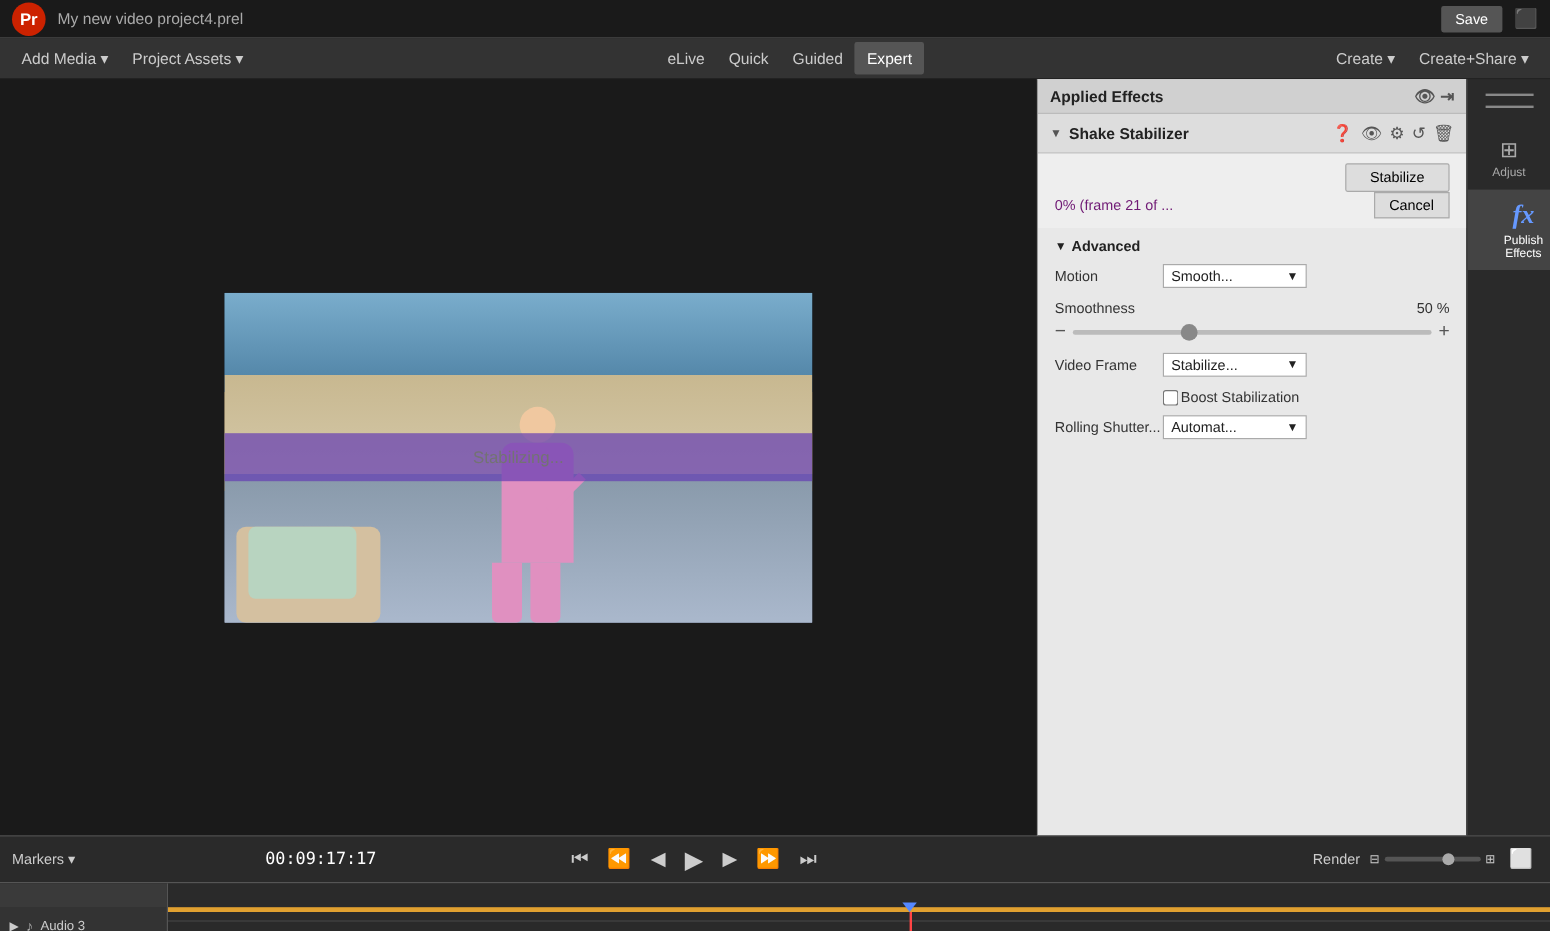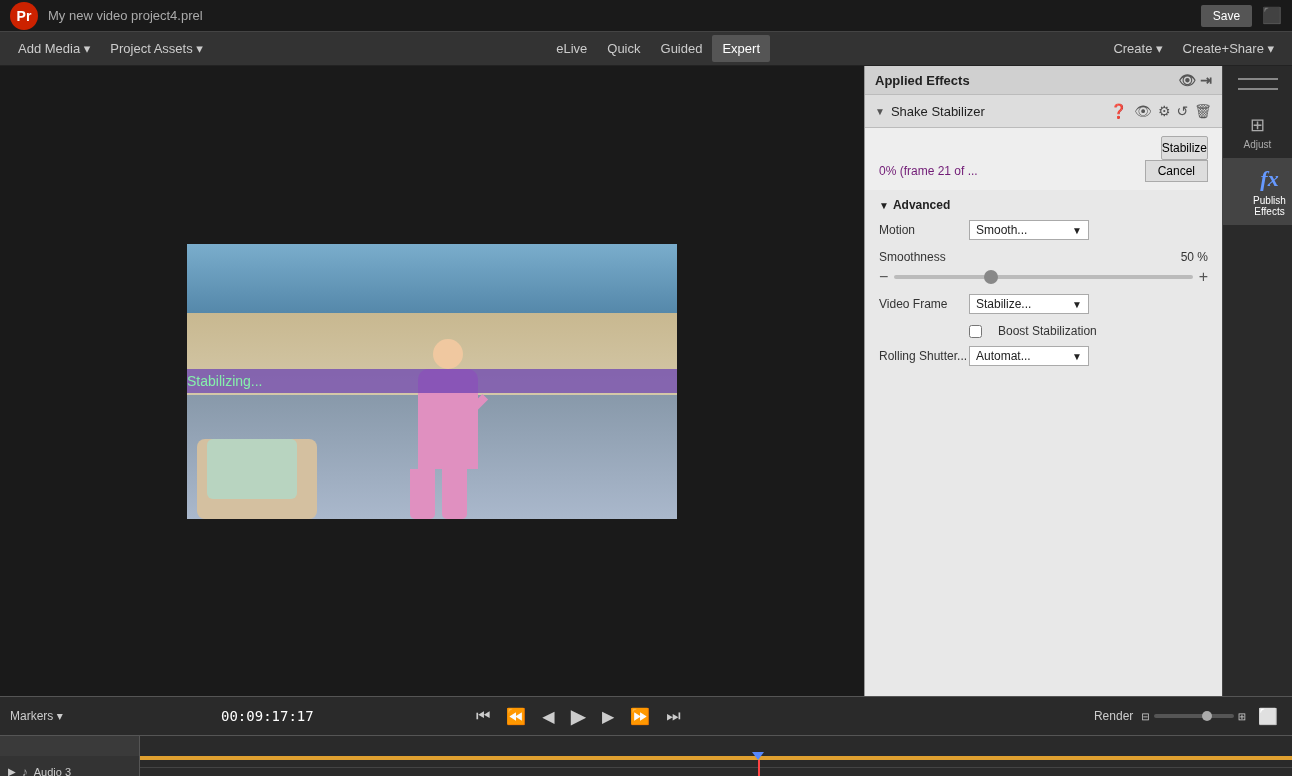--- a/index.html
+++ b/index.html
@@ -24,42 +24,42 @@
     #menubar .menu-item.active { background: #555; color: white; border-radius: 2px; }
     #menubar .spacer { flex: 1; }
     #menubar .right-menu { display: flex; }
 
     
     #main-area { display: flex; height: calc(776px - 32px - 34px - 40px - 40px); }
 
     
     #preview-area { flex: 1; background: #1a1a1a; position: relative; display: flex; align-items: center; justify-content: center; }
     #preview-video { width: 490px; height: 275px; background: #000; position: relative; overflow: hidden; }
-    #stabilizing-bar { position: absolute; top: 50%; left: 0; right: 0; transform: translateY(-50%); background: rgba(100, 60, 180, 0.7); height: 24px; display: flex; align-items: center; color: #86efac; font-size: 14px; }
+    #stabilizing-bar { position: absolute; top: 50%; left: 0; right: 0; transform: translateY(-50%); background: rgba(100, 60, 180, 0.7); height: 40px; display: flex; align-items: center; justify-content: center; color: #737373; font-size: 14px; }
 
     
     #effects-panel {
       width: 358px; background: #e8e8e8; border-left: 1px solid #999; display: flex; flex-direction: column;
       color: #222;
     }
     #effects-panel-header {
       background: #d0d0d0; padding: 6px 10px; display: flex; align-items: center; justify-content: space-between;
       border-bottom: 1px solid #bbb; font-weight: bold; font-size: 13px;
     }
     #effects-panel-header .panel-icons { display: flex; gap: 4px; align-items: center; }
     #effects-panel-header .panel-icon { font-size: 14px; cursor: pointer; color: #555; }
 
     #shake-stabilizer-row { display: flex; align-items: center; padding: 8px 10px; background: #ddd; border-bottom: 1px solid #bbb; gap: 6px; }
     #shake-stabilizer-row .arrow { color: #555; font-size: 10px; }
-    #shake-stabilizer-row .label { font-weight: normal; font-size: 13px; flex: 1; }
+    #shake-stabilizer-row .label { font-weight: bold; font-size: 13px; flex: 1; }
     #shake-stabilizer-row .icons { display: flex; gap: 6px; }
     #shake-stabilizer-row .icon { font-size: 14px; cursor: pointer; color: #555; }
 
     #stabilize-section { padding: 8px 14px; background: #eee; }
-    #stabilize-btn { background: #ddd; border: 1px solid #aaa; padding: 4px 0; cursor: pointer; font-size: 12px; border-radius: 2px; float: right; }
+    #stabilize-btn { background: #ddd; border: 1px solid #aaa; padding: 4px 20px; cursor: pointer; font-size: 12px; border-radius: 2px; float: right; }
     #progress-row { display: flex; align-items: center; justify-content: space-between; margin-top: 4px; }
     #progress-text { font-size: 12px; color: #701a75; }
     #cancel-btn { background: #ddd; border: 1px solid #aaa; padding: 3px 12px; cursor: pointer; font-size: 12px; }
 
     #advanced-section { padding: 8px 14px; }
     #advanced-header { display: flex; align-items: center; gap: 4px; font-weight: bold; margin-bottom: 8px; cursor: pointer; }
     #advanced-header .arrow { font-size: 10px; }
 
     .param-row { display: flex; align-items: center; margin-bottom: 10px; }
     .param-label { width: 90px; font-size: 12px; color: #333; }
@@ -70,21 +70,21 @@
     .smoothness-row { margin-bottom: 8px; }
     .smoothness-label-row { display: flex; justify-content: space-between; align-items: center; margin-bottom: 4px; }
     .smoothness-label { font-size: 12px; color: #333; }
     .smoothness-value { font-size: 12px; color: #333; }
     .slider-row { display: flex; align-items: center; gap: 6px; }
     .slider-minus { font-size: 16px; color: #555; cursor: pointer; }
     .slider-plus { font-size: 16px; color: #555; cursor: pointer; }
     .slider-track { flex: 1; height: 4px; background: #bbb; border-radius: 2px; position: relative; }
     .slider-thumb { width: 14px; height: 14px; background: #888; border-radius: 50%; position: absolute; top: -5px; left: 30%; cursor: pointer; }
 
-    .checkbox-row { display: flex; align-items: center; gap: 16px; margin-bottom: 8px; padding-left: 90px; }
+    .checkbox-row { display: flex; align-items: center; gap: 2px; margin-bottom: 8px; padding-left: 90px; }
     .checkbox-row input { cursor: pointer; }
     .checkbox-row label { font-size: 12px; color: #333; cursor: pointer; }
 
     
     #right-panel {
       width: 70px; background: #2a2a2a; display: flex; flex-direction: column; align-items: center;
       border-left: 1px solid #444; padding: 8px 0;
     }
     .right-panel-item { display: flex; flex-direction: column; align-items: center; padding: 8px 4px; cursor: pointer; color: #aaa; font-size: 10px; text-align: center; }
     .right-panel-item .icon { font-size: 18px; margin-bottom: 3px; }

